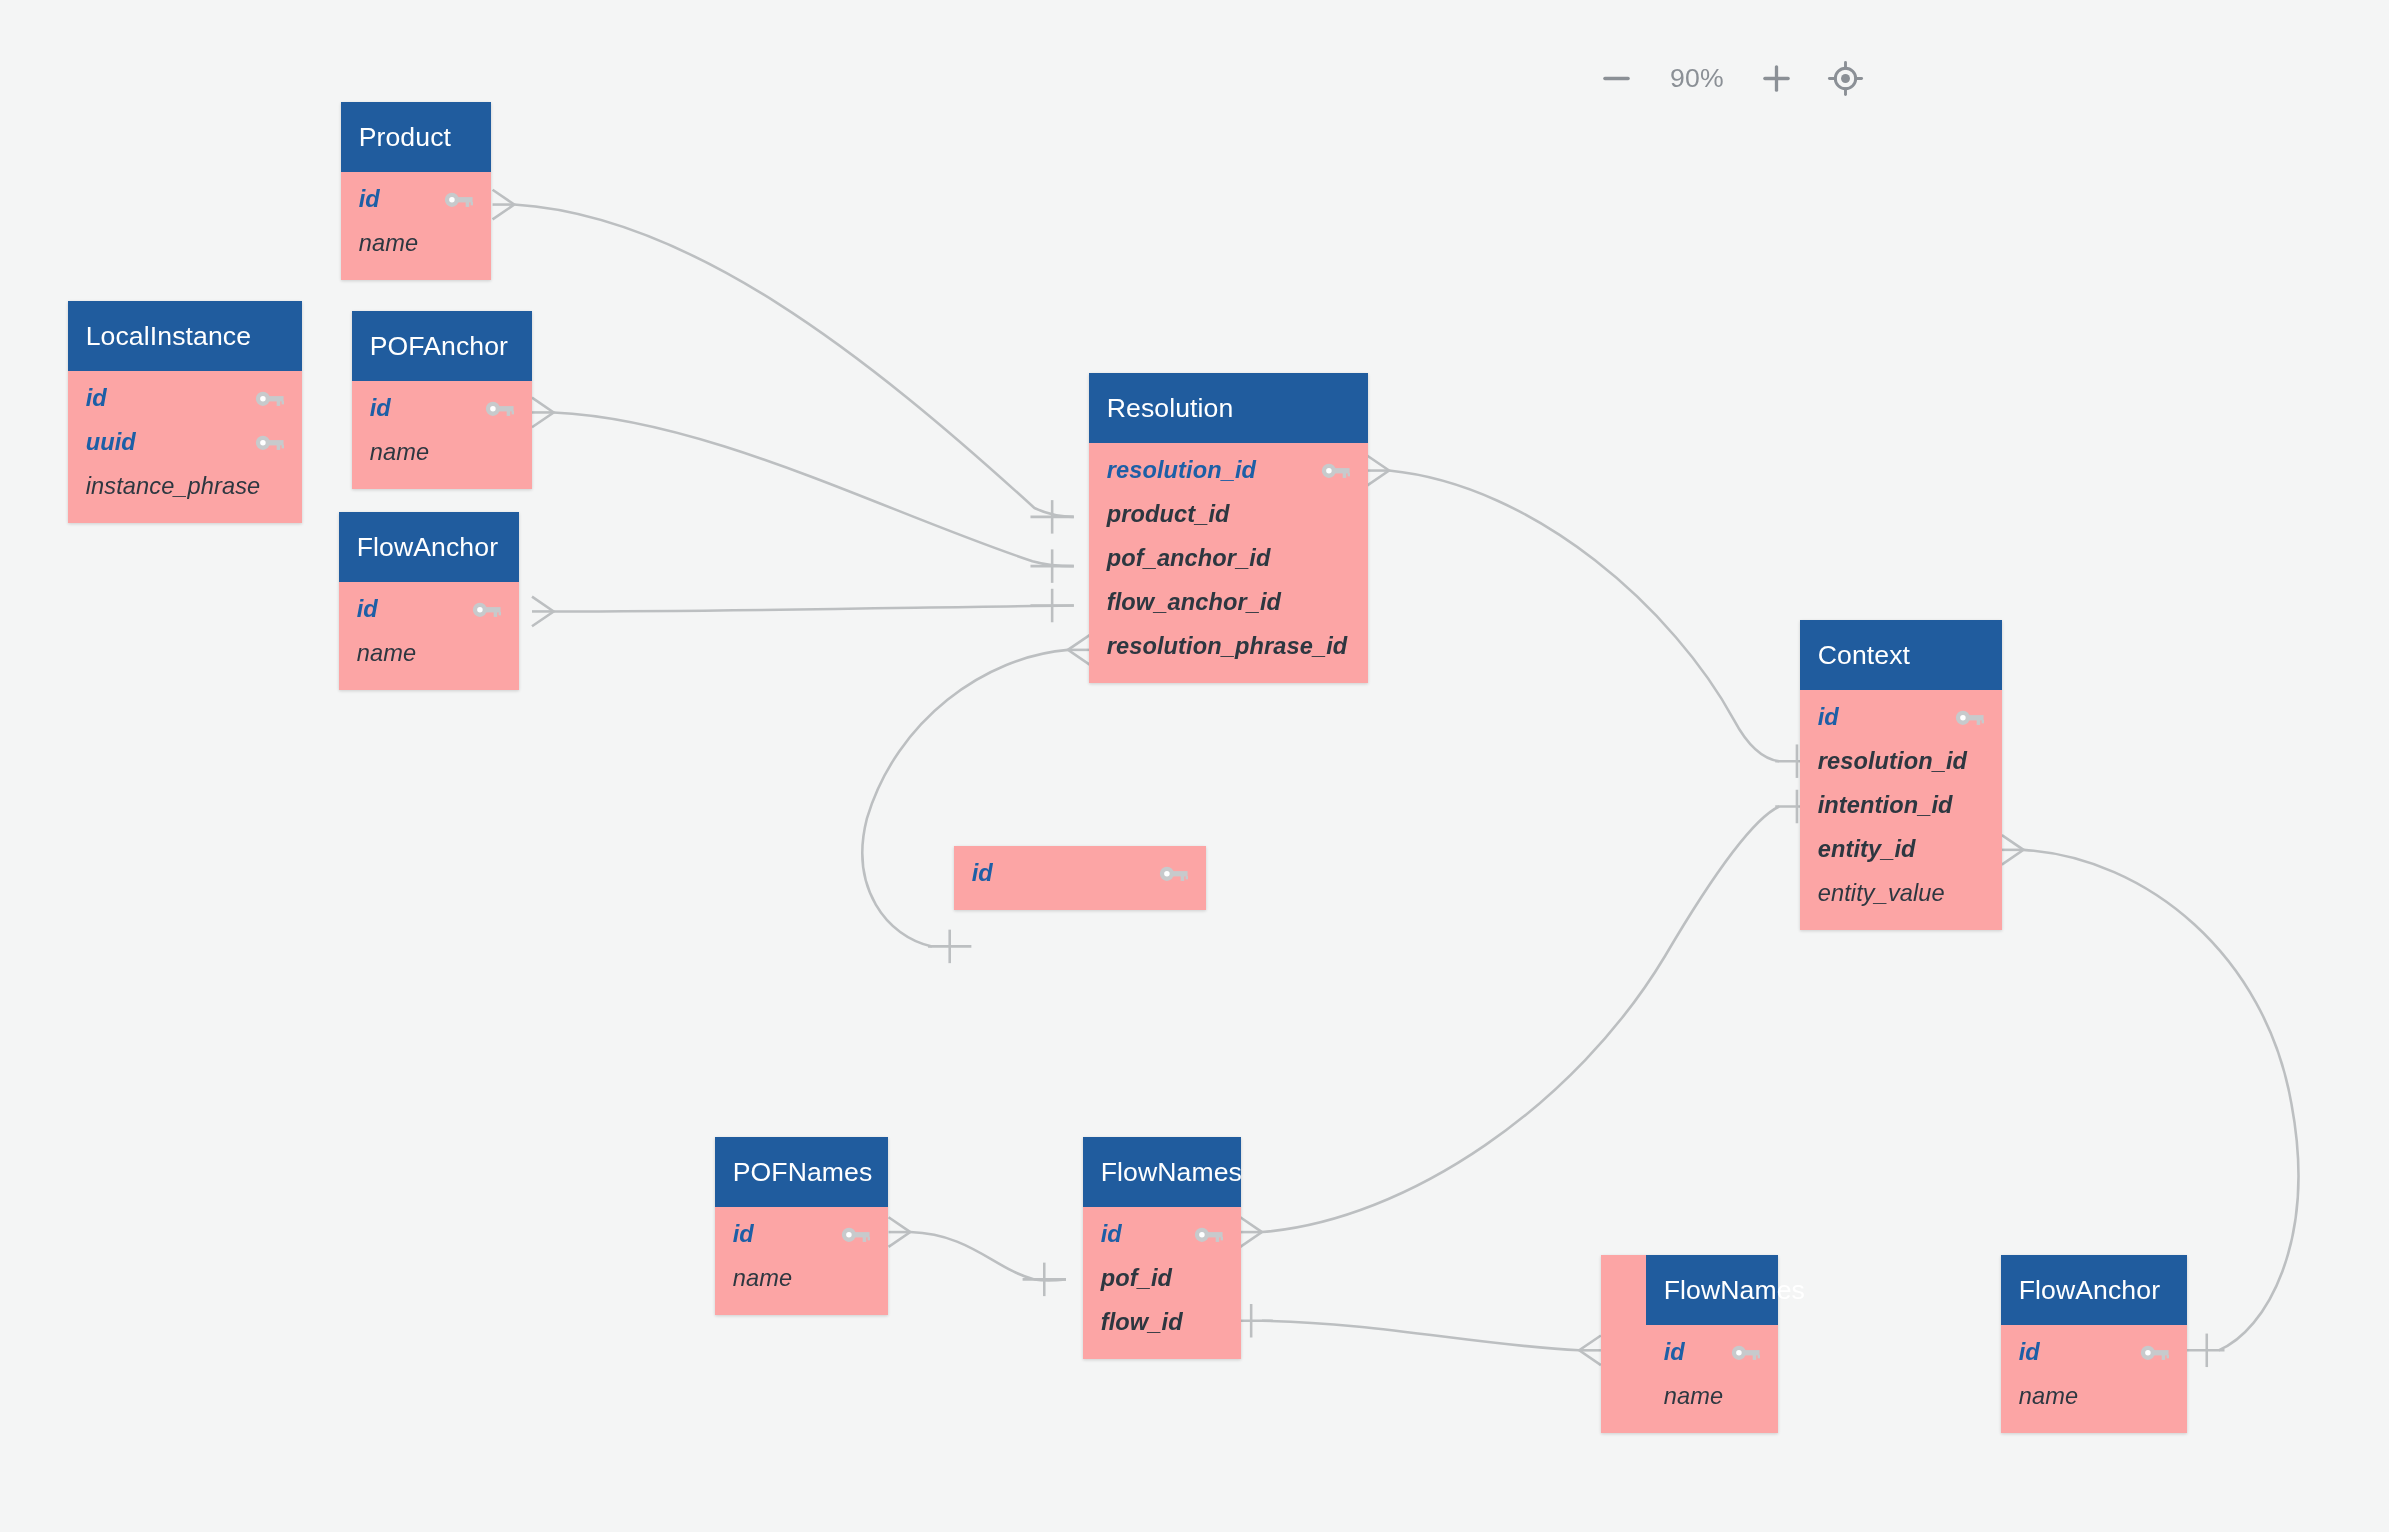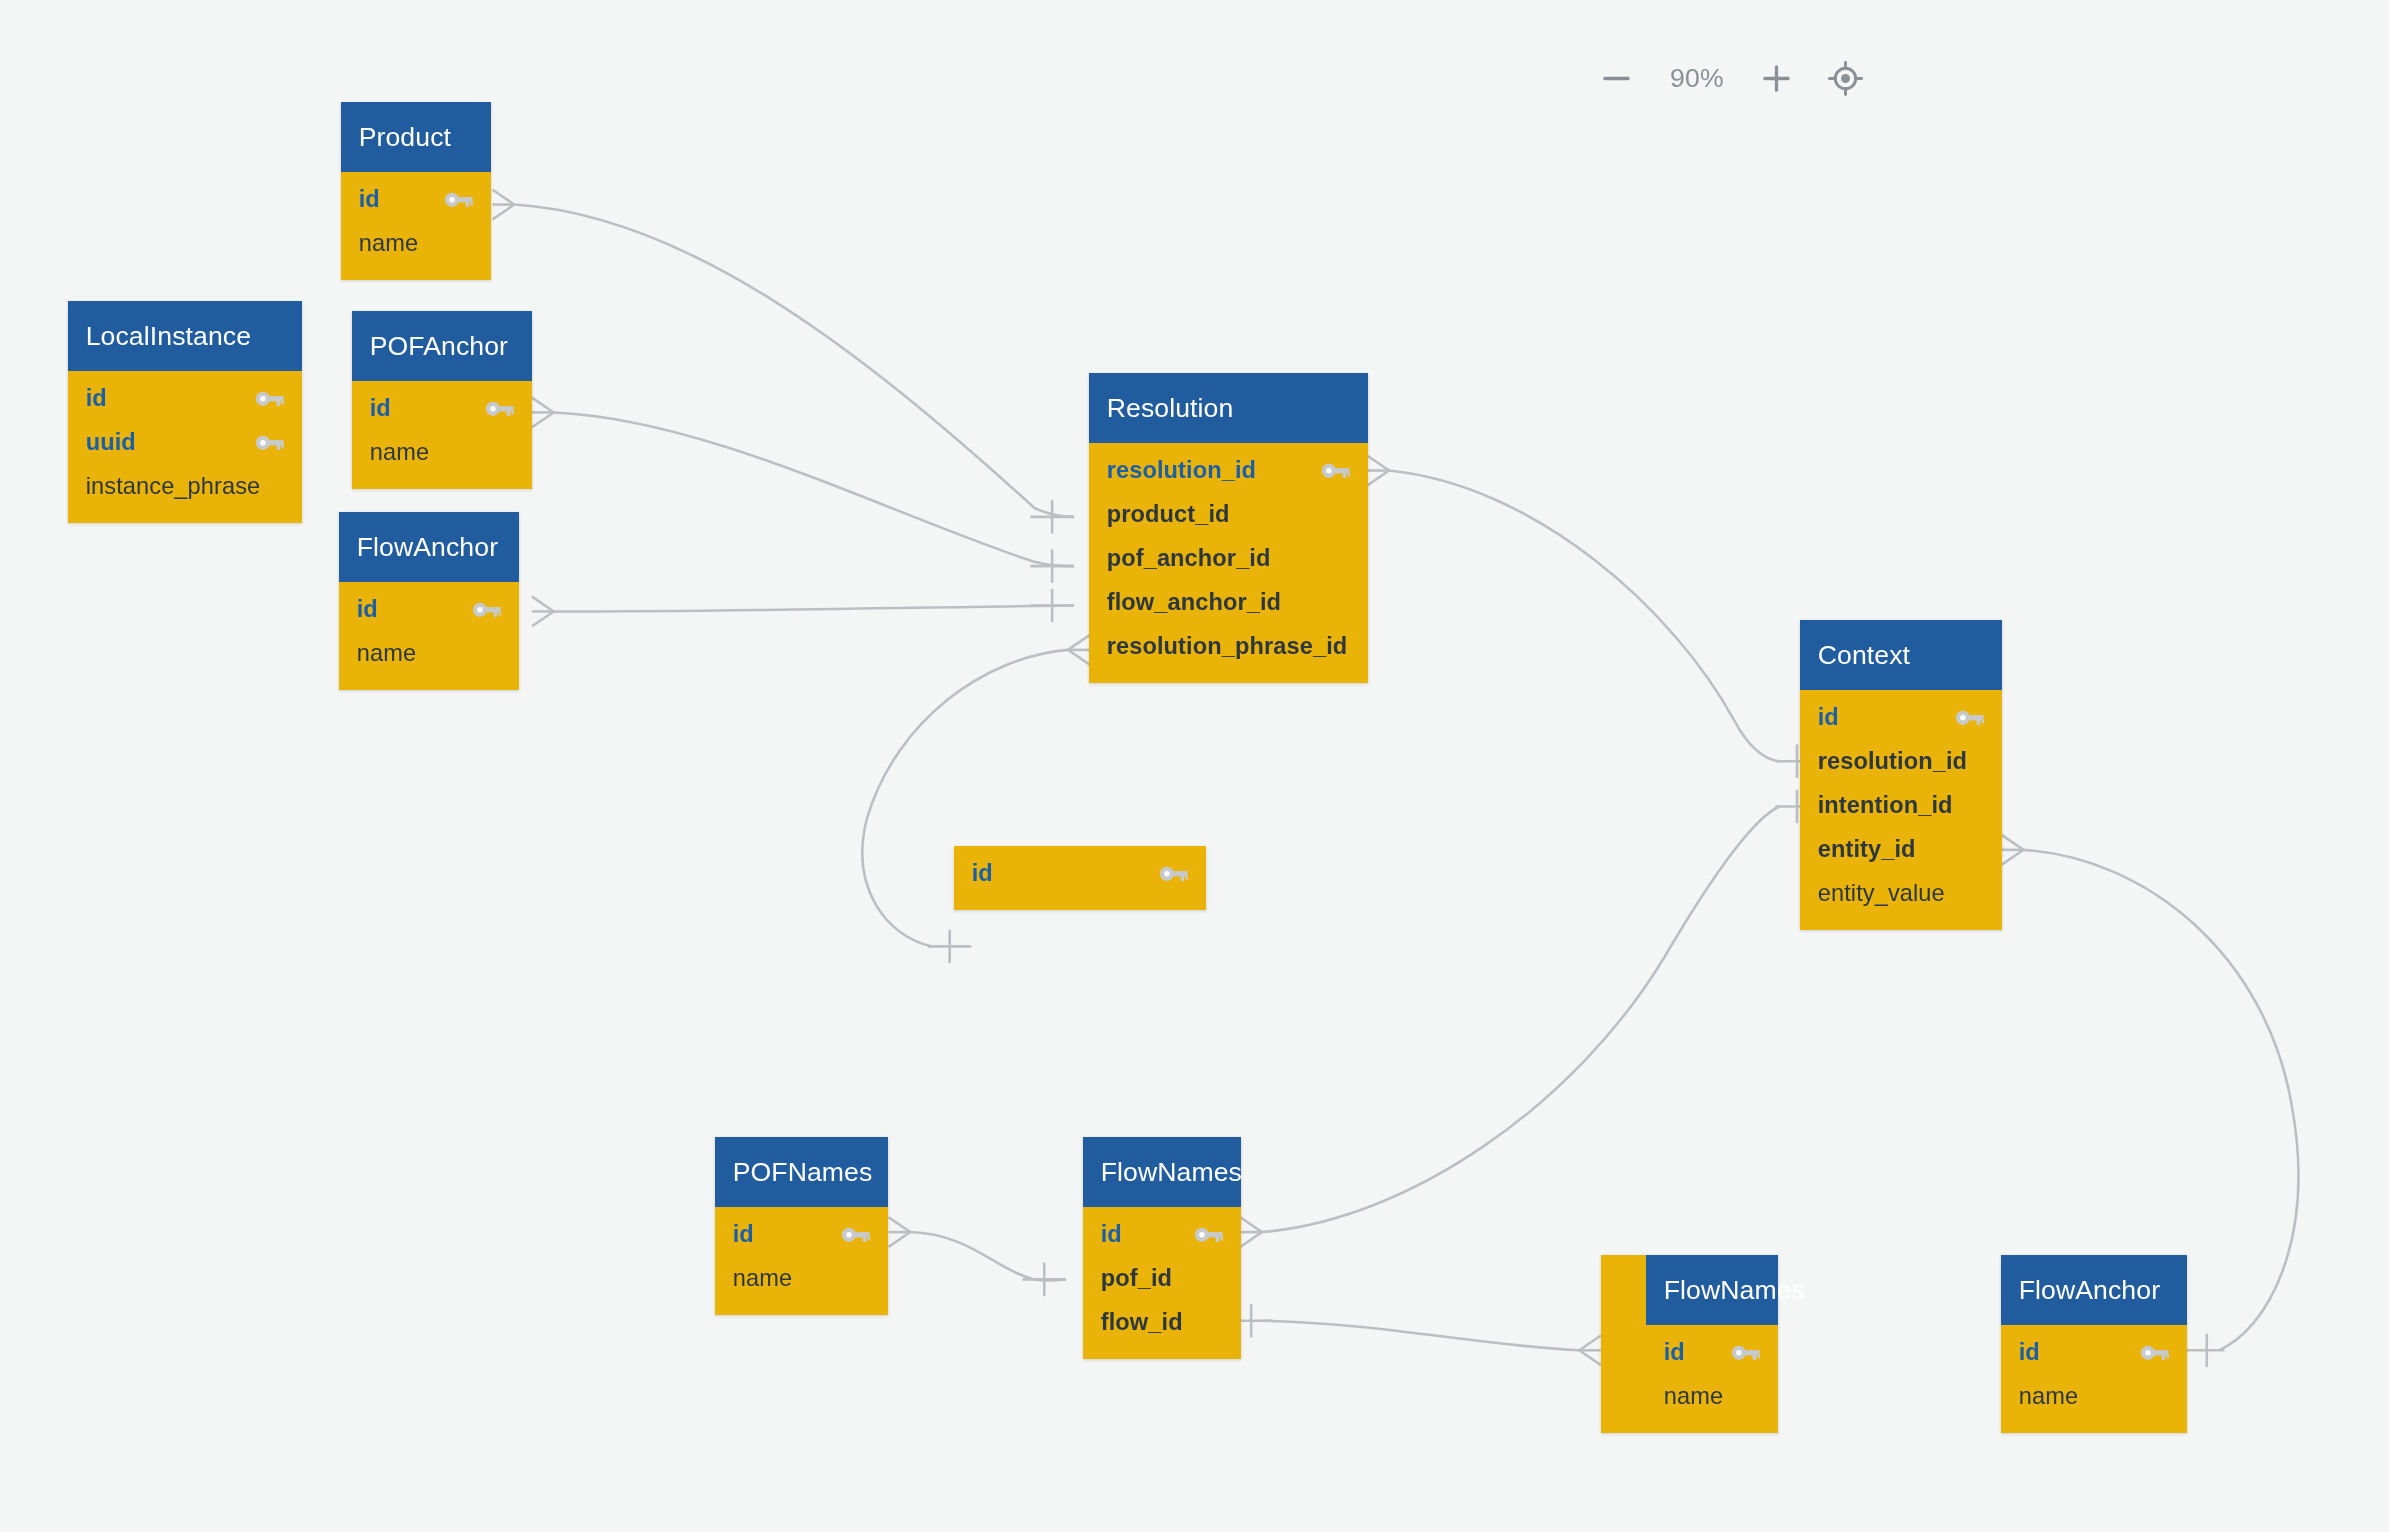--- a/index.html
+++ b/index.html
@@ -51,34 +51,34 @@
     width: 2390px; height: 1533px;
     pointer-events: none;
     z-index: 1;
   }
   #links path, #links line { fill: none; stroke: #bcbfc1; stroke-width: 2.6; }
   #links .marker { stroke: #bcbfc1; stroke-width: 2.6; fill: none; }
 
   
   .table {
     position: absolute;
-    background: #eab308;
+    background: #fca5a5;
     box-shadow: 0 1px 3px rgba(0,0,0,0.16);
     z-index: 10;
   }
   .table-header {
     background: #205c9e;
     color: #ffffff;
     font-size: 26.6px;
     line-height: 1;
     padding: 21.7px 17.7px 21.7px 17.7px;
     white-space: nowrap;
     letter-spacing: 0.1px;
   }
-  .table-body { padding: 5.9px 0 13.8px 0; }
+  .table-body { padding: 5.9px 0 13.8px 0; font-style: italic; }
   .field-row {
     display: flex;
     align-items: center;
     justify-content: space-between;
     padding: 0 17.7px;
     height: 44px;
     white-space: nowrap;
   }
   .field-name { font-size: 23.6px; line-height: 1; letter-spacing: 0.1px; }
   .f-pk { color: #1d5fa6; font-weight: bold; }

